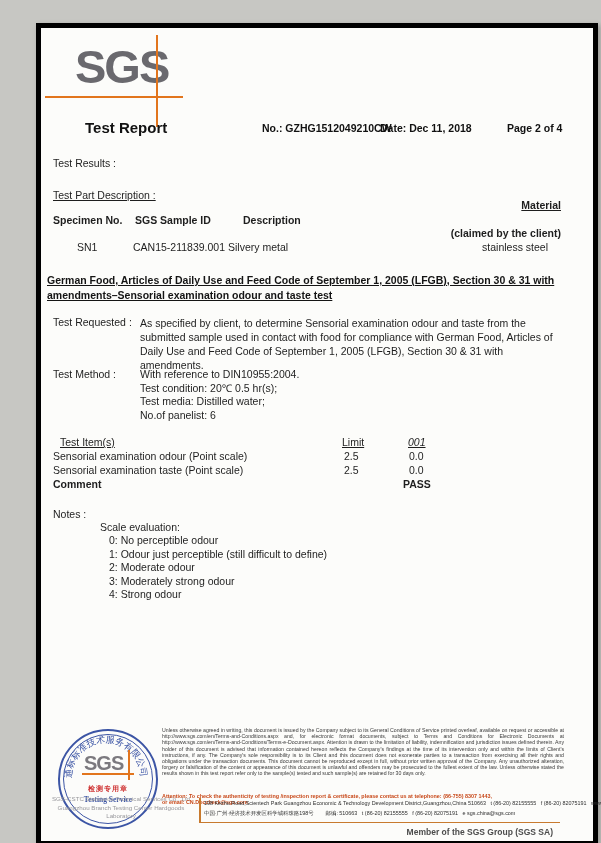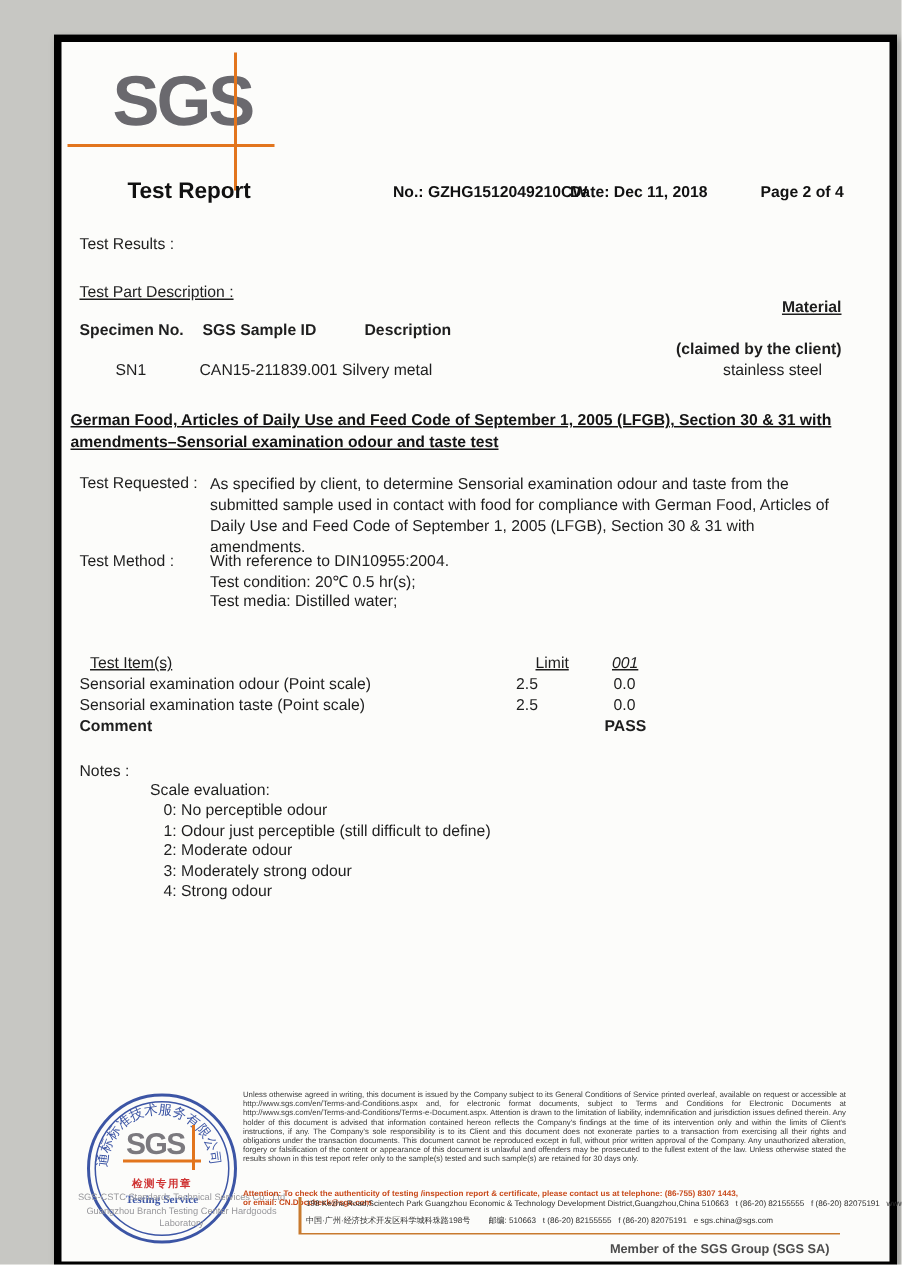--- a/index.html
+++ b/index.html
@@ -97,24 +97,25 @@
   <div class="abs std-heading" style="left:6px;top:245px;">German Food, Articles of Daily Use and Feed Code of September 1, 2005 (LFGB), Section 30 &amp; 31 with amendments–Sensorial examination odour and taste test</div>
 
   <div class="abs txt" style="left:12px;top:288px;">Test Requested :</div>
   <div class="abs txt para" style="left:99px;top:288px;">As specified by client, to determine Sensorial examination odour and taste from the submitted sample used in contact with food for compliance with German Food, Articles of Daily Use and Feed Code of September 1, 2005 (LFGB), Section 30 &amp; 31 with amendments.</div>
 
   <div class="abs txt" style="left:12px;top:340px;">Test Method :</div>
   <div class="abs txt method-lines" style="left:99px;top:340px;">
     <div>With reference to DIN10955:2004.</div>
     <div>Test condition: 20℃ 0.5 hr(s);</div>
     <div>Test media: Distilled water;</div>
+    <div>No.of panelist: 6</div>
   </div>
 
   <div class="abs txt ul" style="left:19px;top:408px;">Test Item(s)</div>
-  <div class="abs txt ul" style="left:316px;top:408px;">Limit</div>
+  <div class="abs txt ul" style="left:301px;top:408px;">Limit</div>
   <div class="abs txt ul" style="left:367px;top:408px;font-style:italic;text-align:right;">001</div>
 
   <div>
     <div class="abs txt" style="left:12px;top:422px;">Sensorial examination odour (Point scale)</div>
     <div class="abs txt" style="left:303px;top:422px;">2.5</div>
     <div class="abs txt" style="left:368px;top:422px;">0.0</div>
   </div>
   <div>
     <div class="abs txt" style="left:12px;top:436px;">Sensorial examination taste (Point scale)</div>
     <div class="abs txt" style="left:303px;top:436px;">2.5</div>

